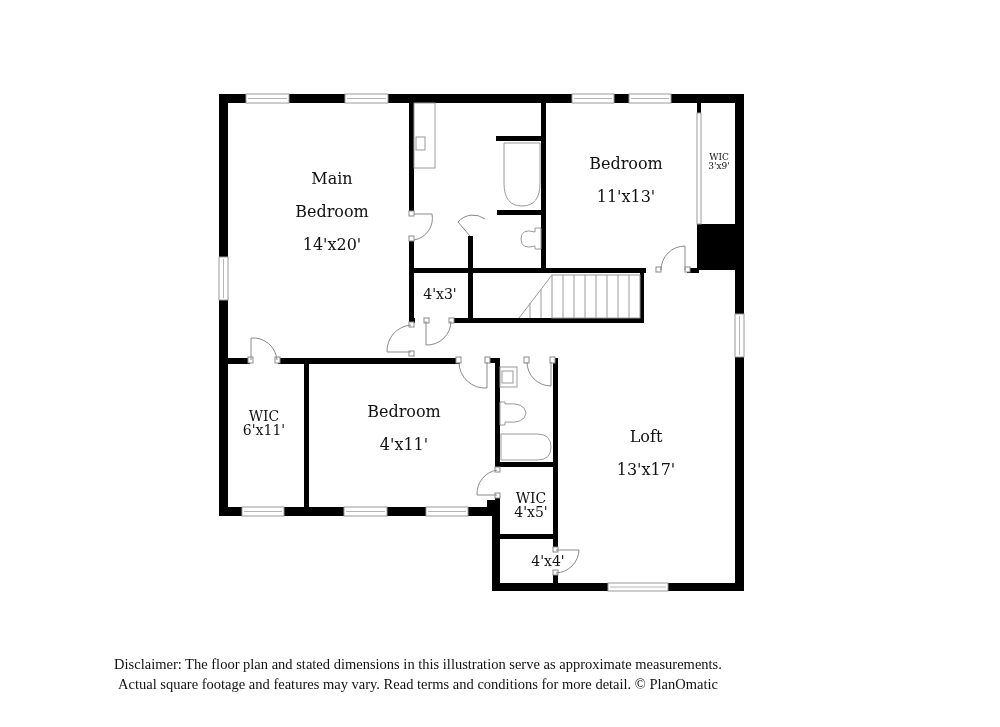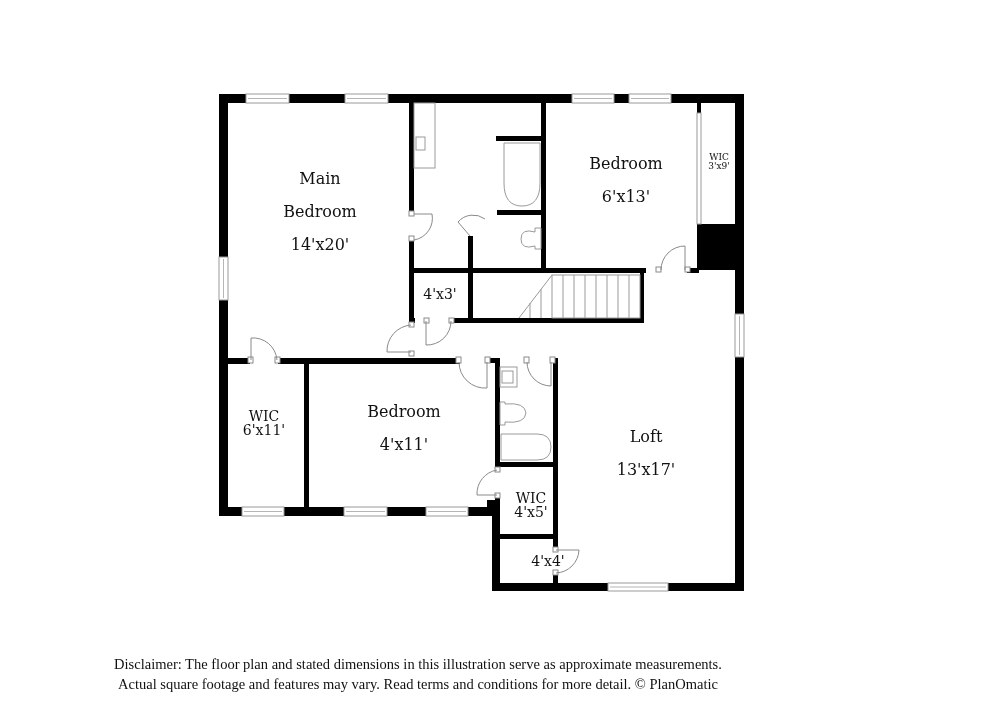--- a/index.html
+++ b/index.html
@@ -183,29 +183,29 @@
     <rect class="jamb" x="495" y="467" width="5" height="5"></rect>
     <rect class="jamb" x="495" y="493" width="5" height="5"></rect>
     <path class="door" d="M497,470 A24,24 0 0 0 477,495 L497,495"></path>
 
     <rect class="jamb" x="553" y="547" width="5" height="5"></rect>
     <rect class="jamb" x="553" y="570" width="5" height="5"></rect>
     <path class="door" d="M556,550 L579,550 A24,24 0 0 1 556,573"></path>
   </g>
 </svg>
 
-<div class="room-label lg" style="left:320px; top:212px;">
+<div class="room-label lg" style="left:332px; top:212px;">
   <span class="name">Main</span>
   <span class="name">Bedroom</span>
   <span class="dim">14'x20'</span>
 </div>
 
 <div class="room-label lg" style="left:626px; top:180px;">
   <span class="name">Bedroom</span>
-  <span class="dim">6'x13'</span>
+  <span class="dim">11'x13'</span>
 </div>
 
 <div class="room-label xs" style="left:719px; top:162px;">
   <span class="name">WIC</span>
   <span class="dim">3'x9'</span>
 </div>
 
 <div class="room-label sm" style="left:440px; top:294px;">
   <span class="dim">4'x3'</span>
 </div>

